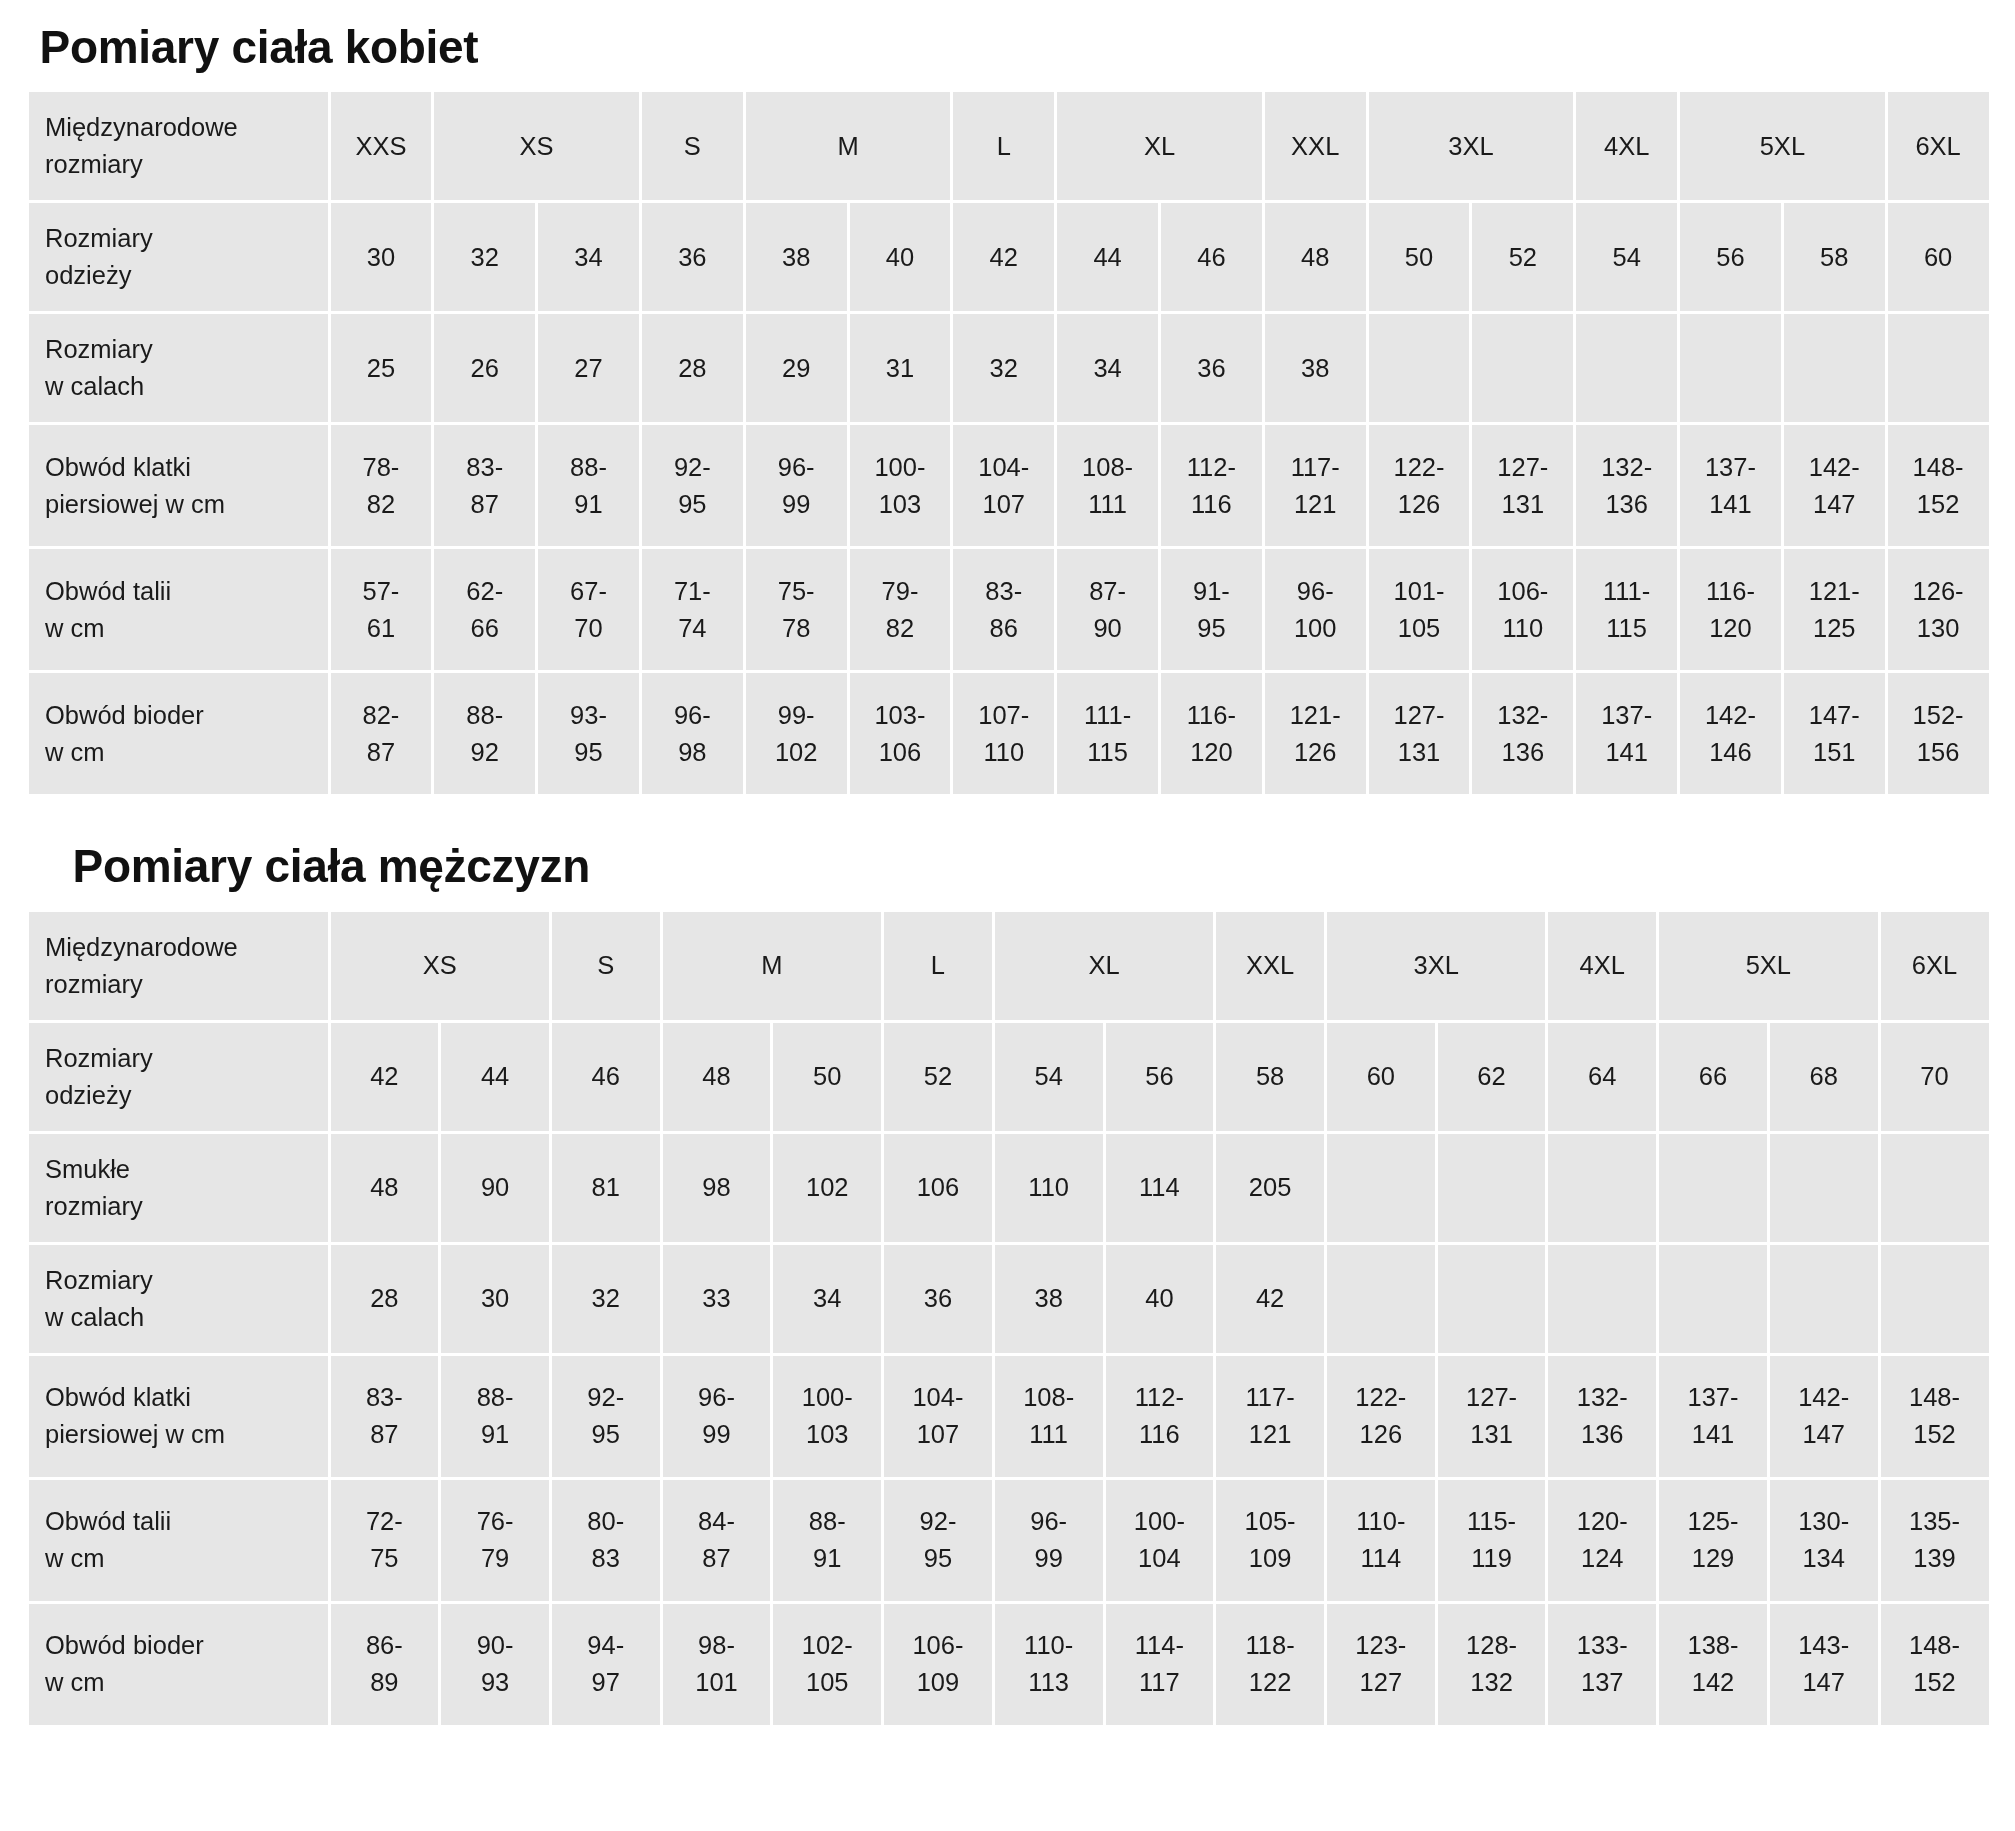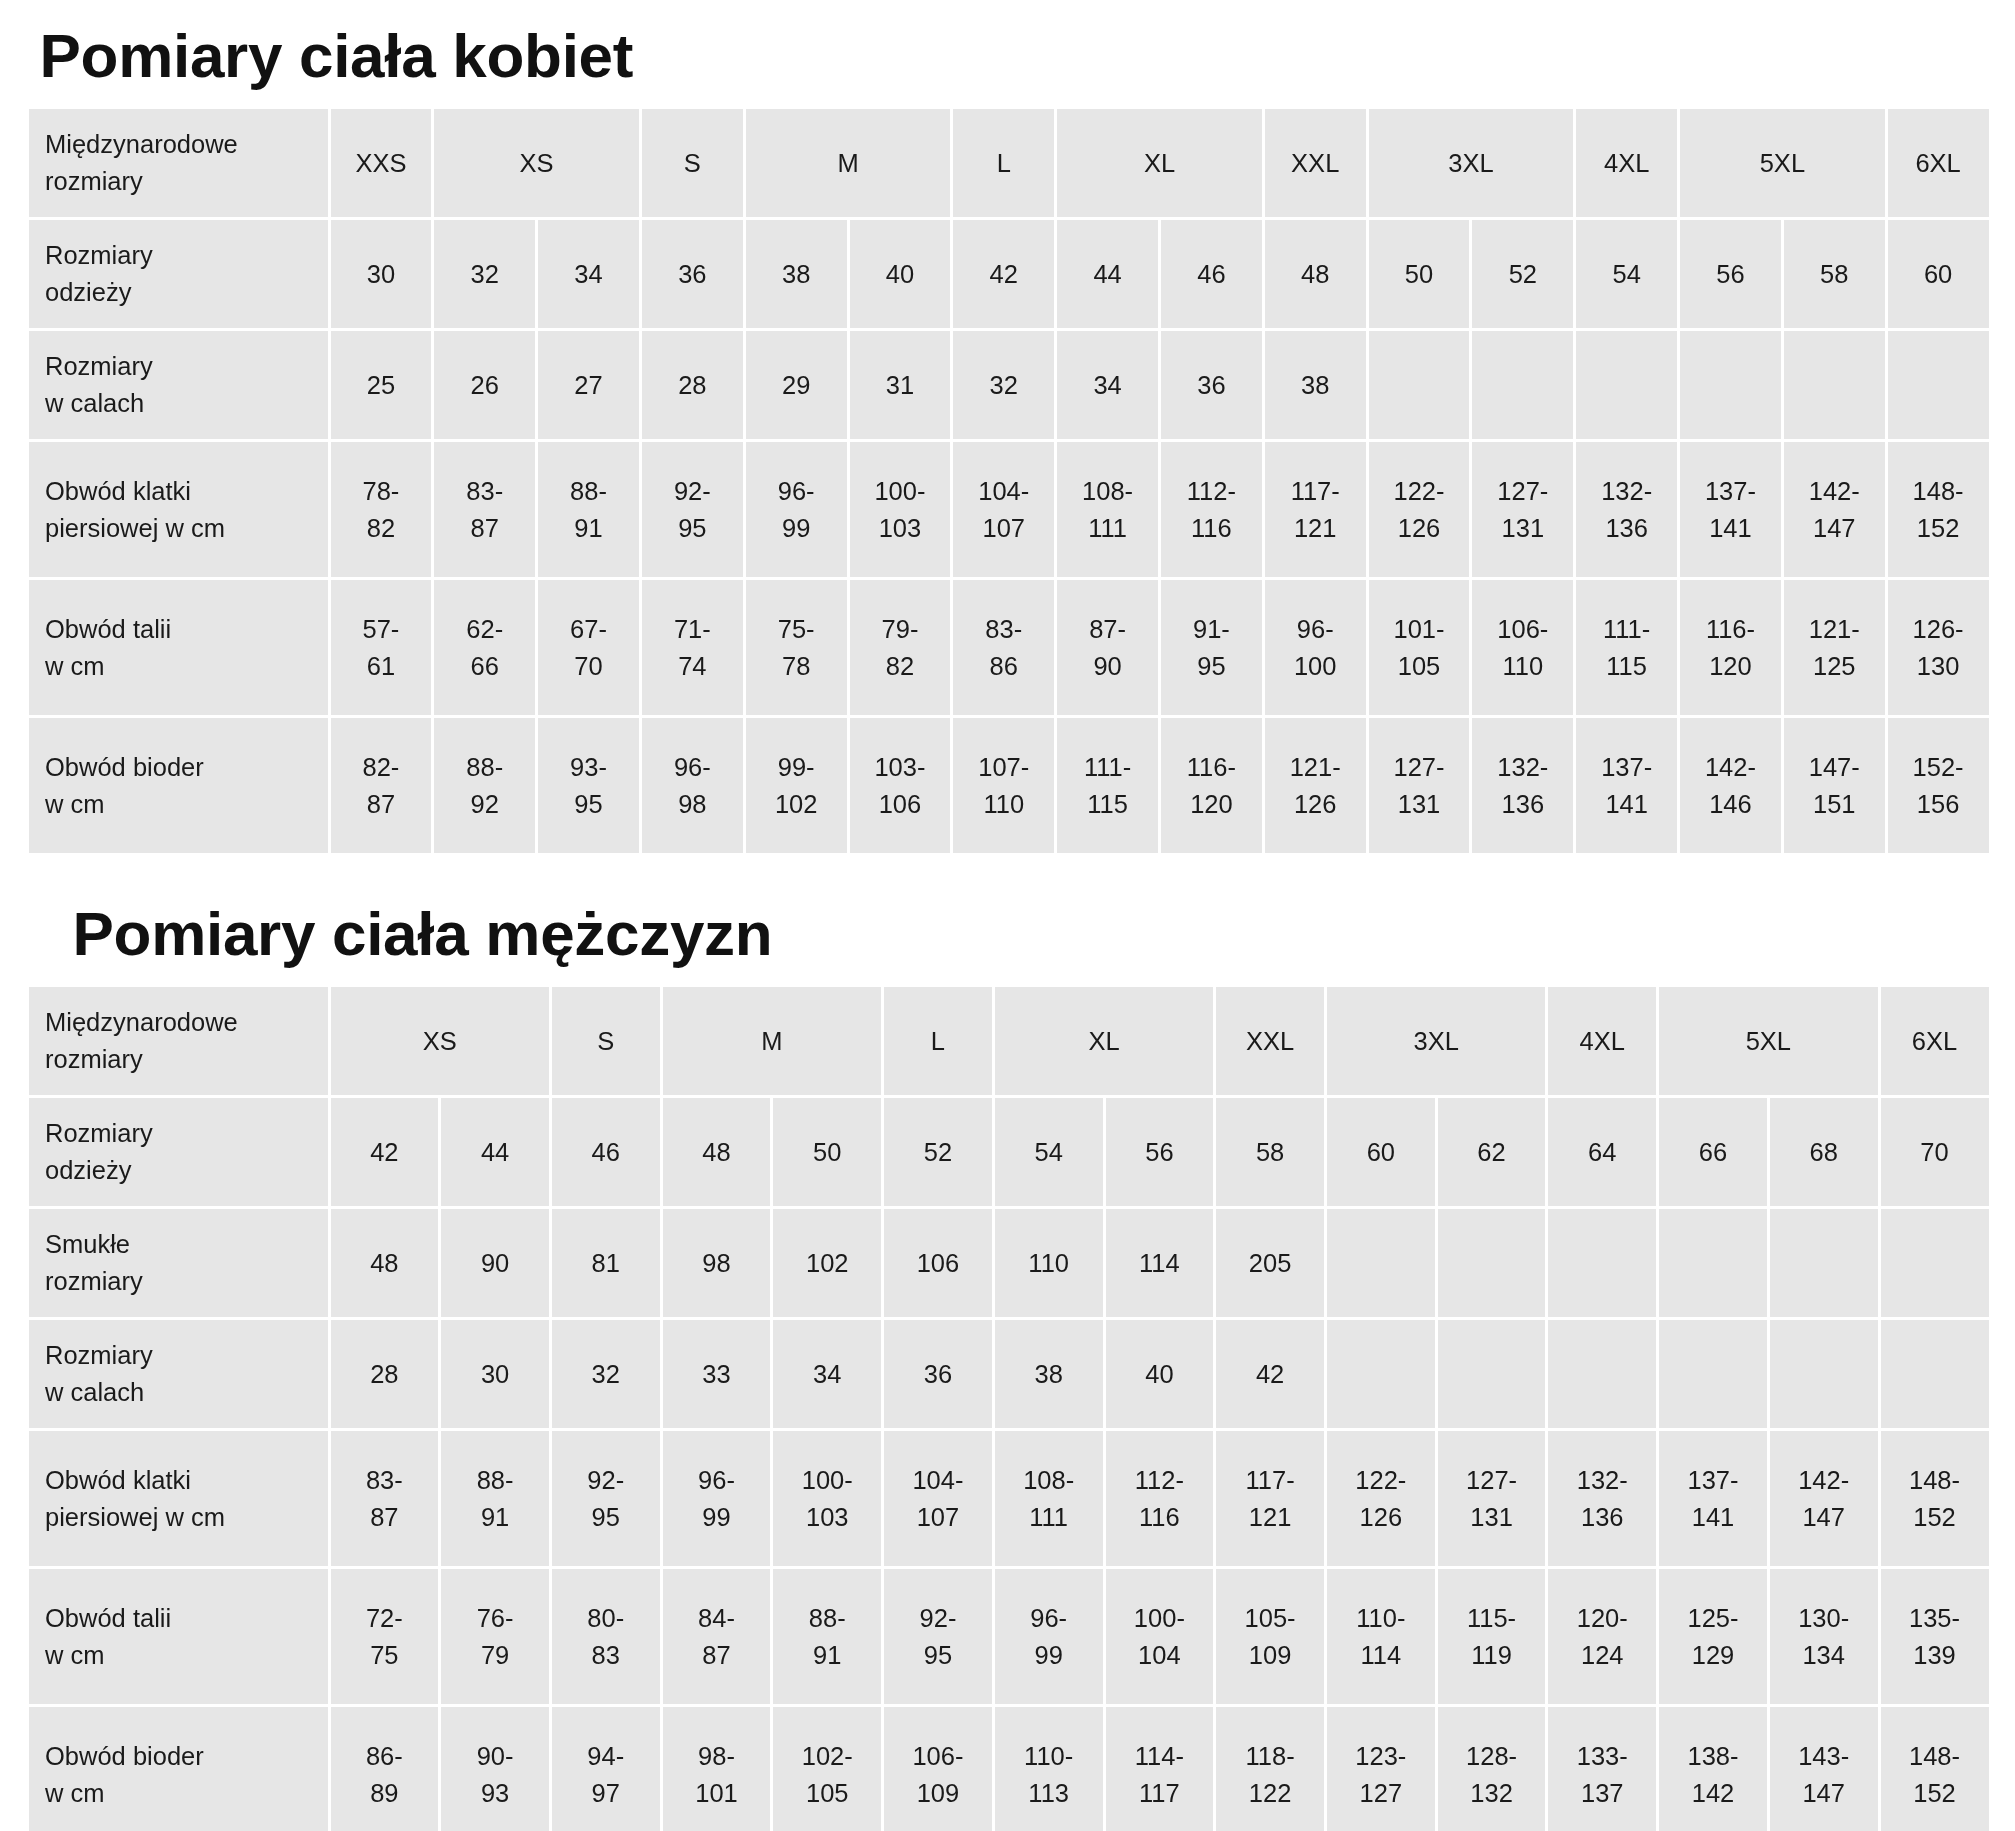--- a/index.html
+++ b/index.html
@@ -12,21 +12,21 @@
     height: 1832px;
     font-family: "Liberation Sans", sans-serif;
     color: #1a1a1a;
     overflow: hidden;
   }
   .page {
     padding: 11.5px 25.5px 0 25.5px;
     box-sizing: border-box;
   }
   .section-title {
-    font-size: 62px;
+    font-size: 46px;
     font-weight: bold;
     letter-spacing: -0.3px;
     margin: 11.5px 0 18px 14px;
     color: #111111;
     line-height: 1.05;
   }
   .section-title.second {
     margin-top: 45px;
     margin-left: 47px;
   }
@@ -70,21 +70,21 @@
     line-height: 1.45;
   }
   .val {
     font-size: 28px;
   }
   .range {
     font-size: 28px;
     line-height: 1.45;
   }
   .tall {
-    height: 135px;
+    height: 121px;
   }
   .hdr-row td { height: 97px; }
 </style>
 </head>
 <body>
 
 <div class="page">
   <div id="sections-root">
       <h1 class="section-title">Pomiary ciała kobiet</h1>
       <table class="size-table">

